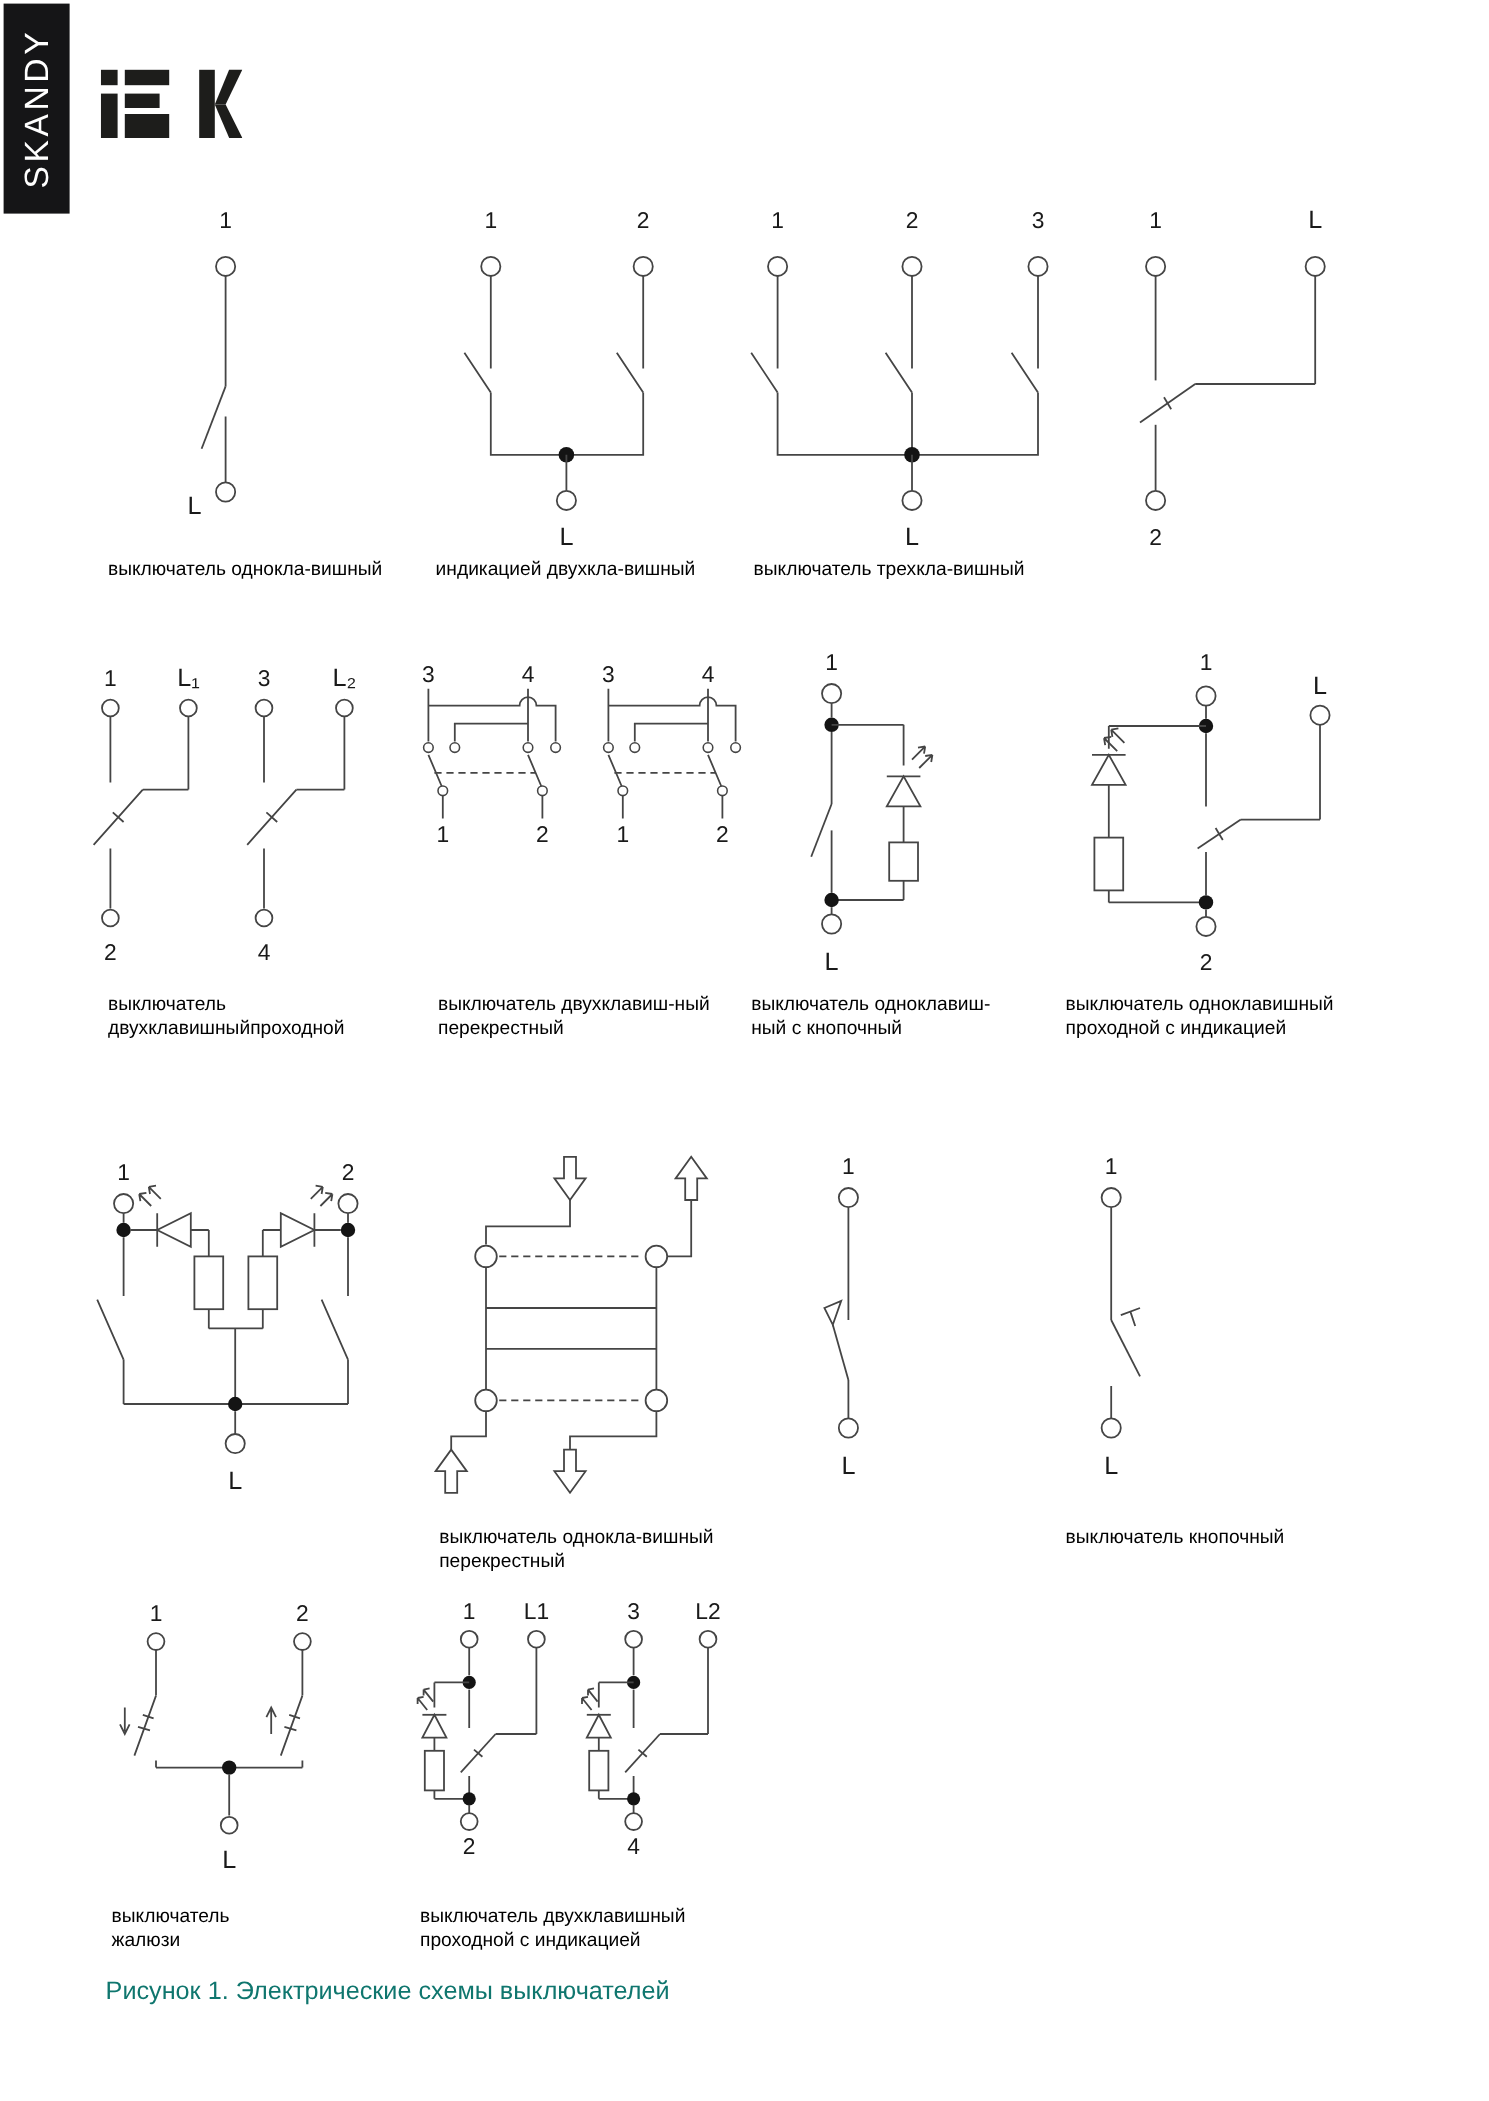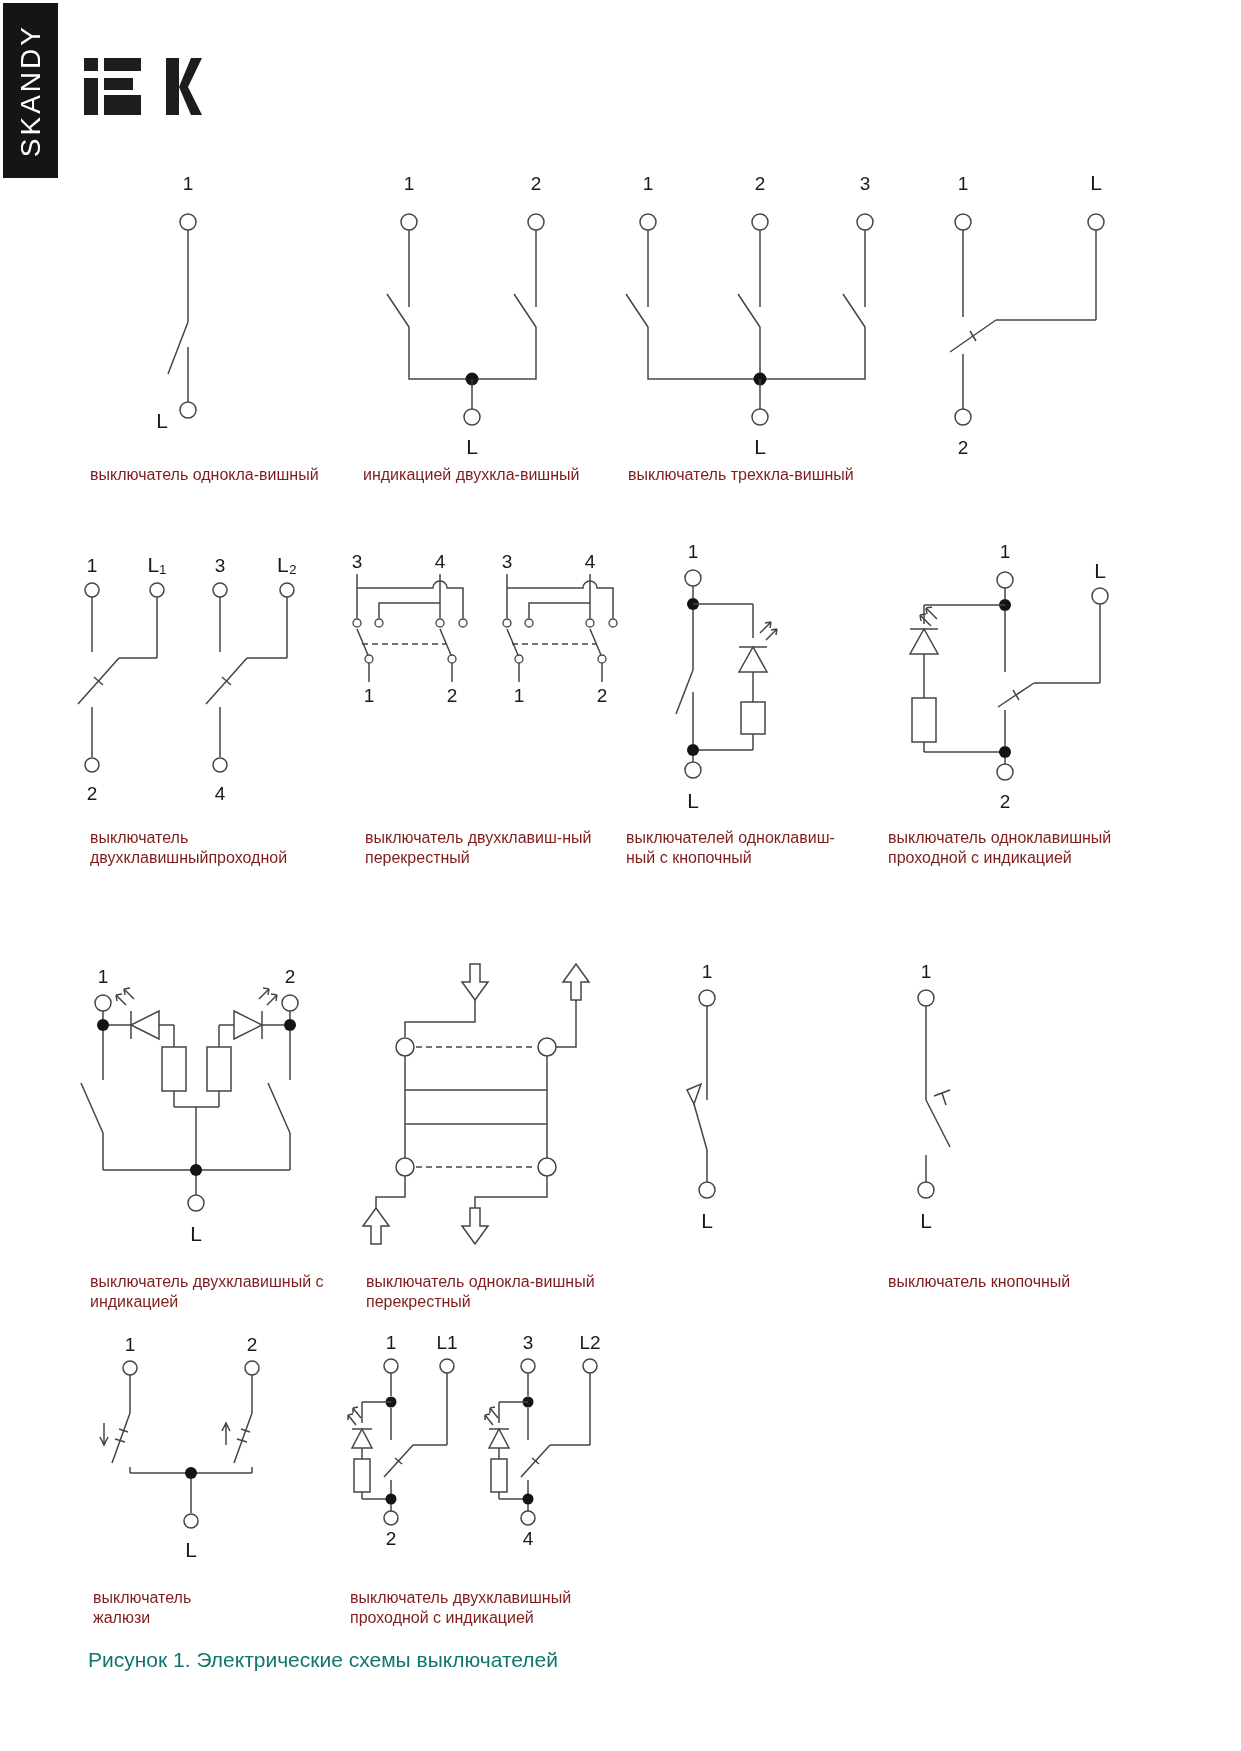--- a/index.html
+++ b/index.html
@@ -12,21 +12,21 @@
   .logo{position:absolute;left:84px;top:58px;}
   figure.diag{position:absolute;margin:0;padding:0;}
   .w{fill:none;stroke:#454545;stroke-width:1.5;}
   .wd{fill:none;stroke:#454545;stroke-width:1.4;stroke-dasharray:6 4;}
   .term{fill:#fff;stroke:#454545;stroke-width:1.5;}
   .ct{fill:#fff;stroke:#454545;stroke-width:1.3;}
   .dot{fill:#141414;stroke:none;}
   .sym{fill:#fff;stroke:#454545;stroke-width:1.5;stroke-linejoin:miter;}
   .tl{font-family:"Liberation Sans",sans-serif;font-size:19px;fill:#1a1a1a;text-anchor:middle;}
   .tL{font-family:"Liberation Sans",sans-serif;font-size:21px;fill:#1a1a1a;text-anchor:middle;}
-  .cap{position:absolute;font-size:16px;line-height:20px;color:#7f1d1d;}
+  .cap{position:absolute;font-size:16px;line-height:20px;color:#000000;}
   .cap span{display:block;}
   .figcap{position:absolute;font-size:21px;color:#0f766e;}
 </style>
 </head>
 <body>
 
 <div class="page">
 
   <div class="brandbar">
     <span>SKANDY</span>
@@ -378,32 +378,28 @@
 
   <div class="cap" style="left:90px;top:828px;width:260px">
     <span>выключатель</span>
       <span>двухклавишныйпроходной</span>
   </div>
   <div class="cap" style="left:365px;top:828px;width:250px">
     <span>выключатель двухклавиш-ный</span>
       <span>перекрестный</span>
   </div>
   <div class="cap" style="left:626px;top:828px;width:240px">
-    <span>выключателей одноклавиш-</span>
+    <span>выключатель одноклавиш-</span>
       <span>ный с кнопочный</span>
   </div>
   <div class="cap" style="left:888px;top:828px;width:260px">
     <span>выключатель одноклавишный</span>
       <span>проходной с индикацией</span>
   </div>
 
-  <div class="cap" style="left:90px;top:1272px;width:260px">
-    <span>выключатель двухклавишный с</span>
-      <span>индикацией</span>
-  </div>
   <div class="cap" style="left:366px;top:1272px;width:250px">
     <span>выключатель однокла-вишный</span>
       <span>перекрестный</span>
   </div>
   <div class="cap" style="left:888px;top:1272px;width:260px">
     <span>выключатель кнопочный</span>
       <span></span>
   </div>
 
   <div class="cap" style="left:93px;top:1588px;width:220px">

